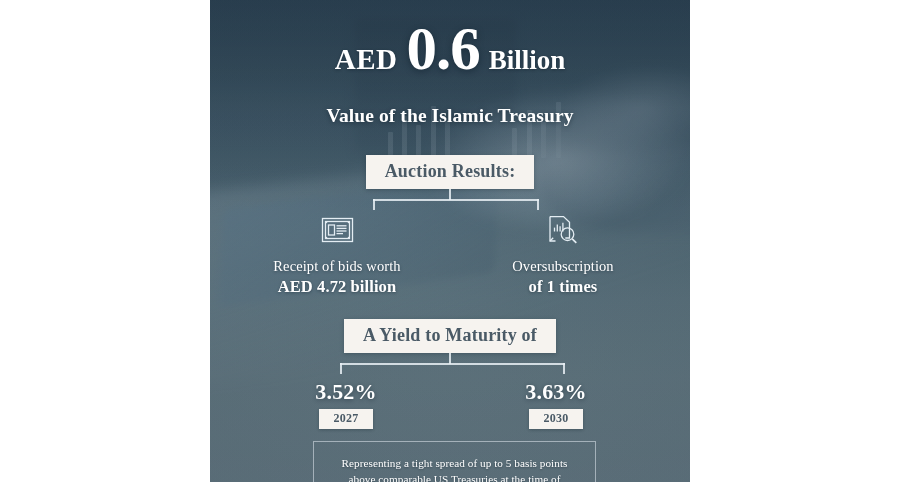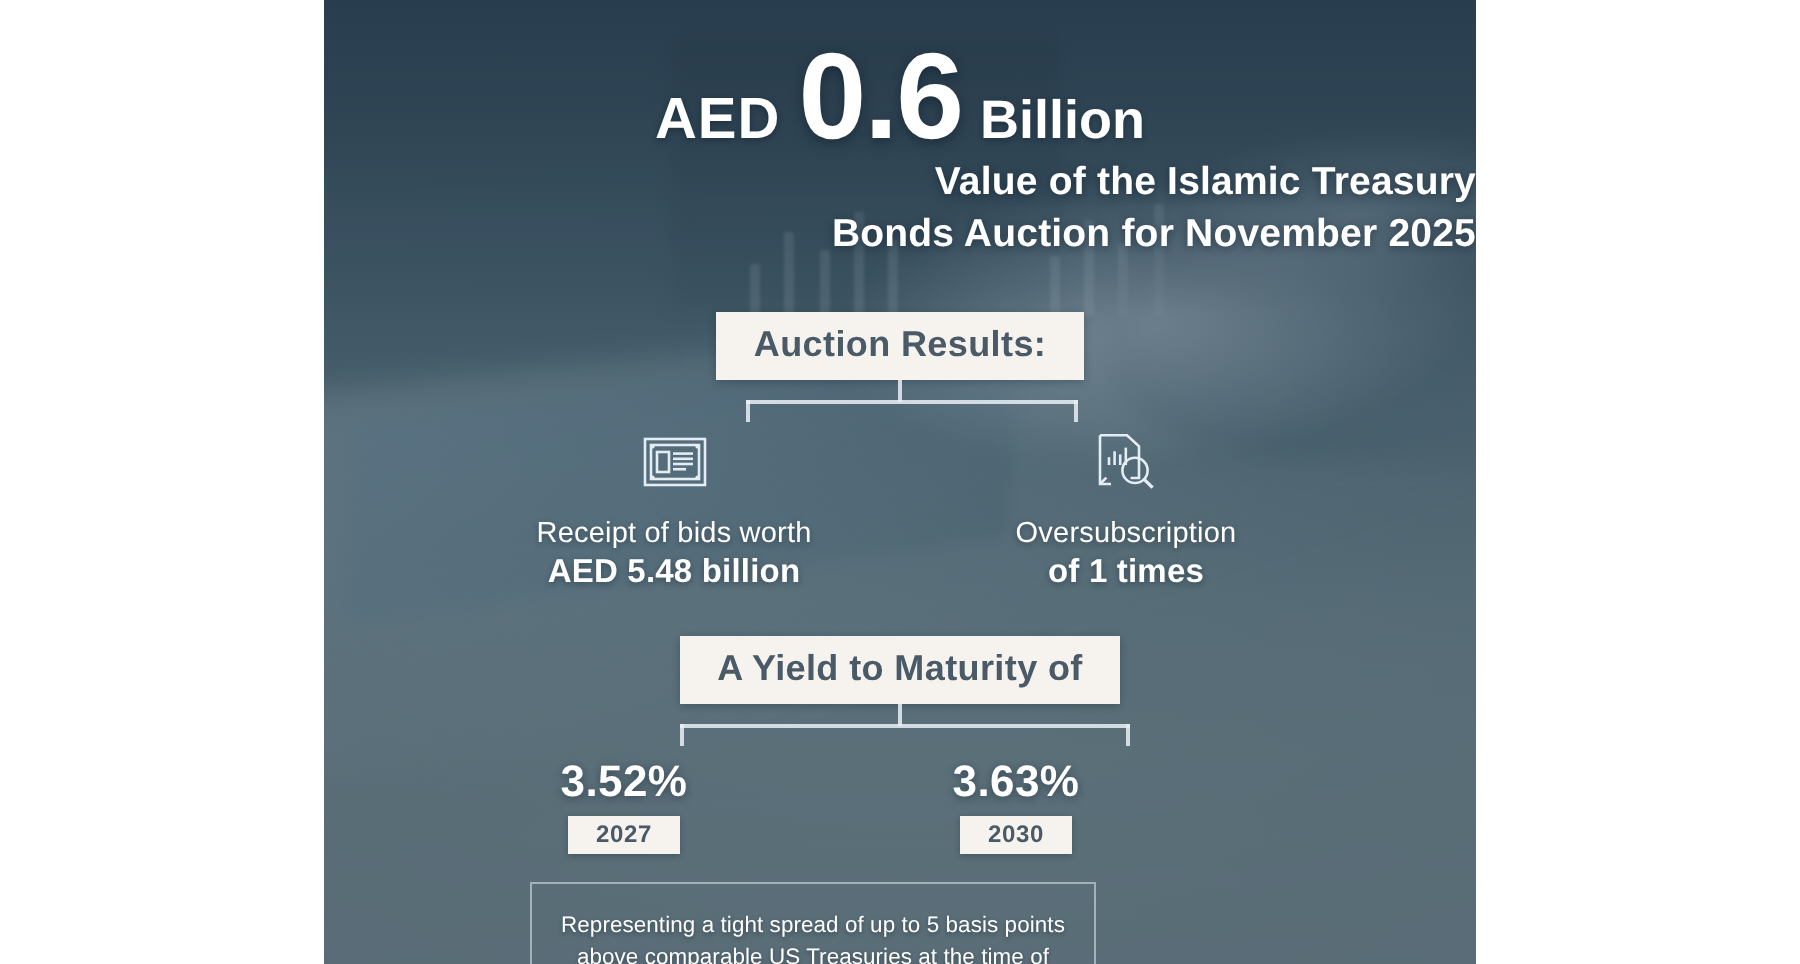--- a/index.html
+++ b/index.html
@@ -19,24 +19,25 @@
     width: 900px;
     height: 482px;
     background: #ffffff;
     display: flex;
     justify-content: center;
   }
 
   
   .poster {
     position: relative;
-    width: 576px;
+    width: 480px;
     height: 482px;
     overflow: hidden;
     background: #404040;
+    font-family: Liberation Serif, serif;
   }
 
   
   .bg-base {
     position: absolute;
     inset: 0;
     background:
       linear-gradient(180deg,
         #2b4254 0%,
         #2f4857 14%,
@@ -158,27 +159,26 @@
     font-weight: bold;
     letter-spacing: -1px;
     text-shadow: 0 2px 6px rgba(10,25,38,.5);
   }
   .amount-unit {
     font-size: 27px;
     font-weight: bold;
     text-shadow: 0 1px 3px rgba(10,25,38,.45);
   }
   .subtitle {
-    margin-top: 0;
+    margin-top: 24px;
     font-size: 19.5px;
     font-weight: bold;
     line-height: 1.32;
     letter-spacing: .1px;
     text-shadow: 0 1px 4px rgba(10,25,38,.5);
-    text-align: right;
   }
 
   
   .chip {
     display: inline-block;
     background: #f6f3ef;
     color: #4a5a66;
     font-size: 18px;
     font-weight: bold;
     letter-spacing: .2px;
@@ -253,21 +253,21 @@
     position: relative;
     margin-top: 4px;
     height: 56px;
   }
   .yield-item {
     position: absolute;
     top: 0;
     width: 110px;
     text-align: center;
   }
-  .yield-item.left  { left: 95px; }
+  .yield-item.left  { left: 81px; }
   .yield-item.right { left: 291px; }
   .yield-val {
     font-size: 22px;
     font-weight: bold;
     letter-spacing: .2px;
     text-shadow: 0 1px 4px rgba(10,25,38,.45);
   }
   .yield-year {
     display: inline-block;
     margin-top: 4px;
@@ -324,21 +324,20 @@
     <div class="content">
 
       <div class="headline">
         <div class="amount-row">
           <span class="amount-cur">AED</span>
           <span class="amount-num">0.6</span>
           <span class="amount-unit">Billion</span>
         </div>
         <div class="subtitle">
           <div>Value of the Islamic Treasury</div>
-          <div>Bonds Auction for November 2025</div>
         </div>
       </div>
 
       <div class="results-wrap">
         <span class="chip">Auction Results:</span>
 
         <div class="bracket" style="width:480px;">
           <span class="stem"></span>
           <span class="rail" style="left:163px; width:166px;"></span>
           <span class="drop" style="left:163px;"></span>
@@ -357,21 +356,21 @@
                 <circle cx="5.2" cy="20.8" r="1.1" fill="#e4edf3" stroke="none"></circle>
                 <circle cx="27.8" cy="20.8" r="1.1" fill="#e4edf3" stroke="none"></circle>
                 <rect x="7.5" y="8" width="6" height="10"></rect>
                 <line x1="15.5" y1="8.8" x2="25.5" y2="8.8"></line>
                 <line x1="15.5" y1="11.4" x2="25.5" y2="11.4"></line>
                 <line x1="15.5" y1="14" x2="25.5" y2="14"></line>
                 <line x1="15.5" y1="16.6" x2="22" y2="16.6"></line>
               </svg>
             </div>
             <div class="line1">Receipt of bids worth</div>
-            <div class="line2">AED 5.48 billion</div>
+            <div class="line2">AED 4.72 billion</div>
           </div>
 
           <div class="stat">
             <div class="icon">
               <svg width="32" height="30" viewBox="0 0 32 30" fill="none" stroke="#e4edf3" stroke-width="1.3">
                 <path d="M3 1.6 h13.5 L22.5 7.2 V23 h-4.2 M3 1.6 V26 h5.5"></path>
                 <path d="M3 26 l3.2 -3.2"></path>
                 <line x1="7.5" y1="16.5" x2="7.5" y2="12.6"></line>
                 <line x1="10.3" y1="16.5" x2="10.3" y2="9.6"></line>
                 <line x1="13.1" y1="16.5" x2="13.1" y2="11.2"></line>

